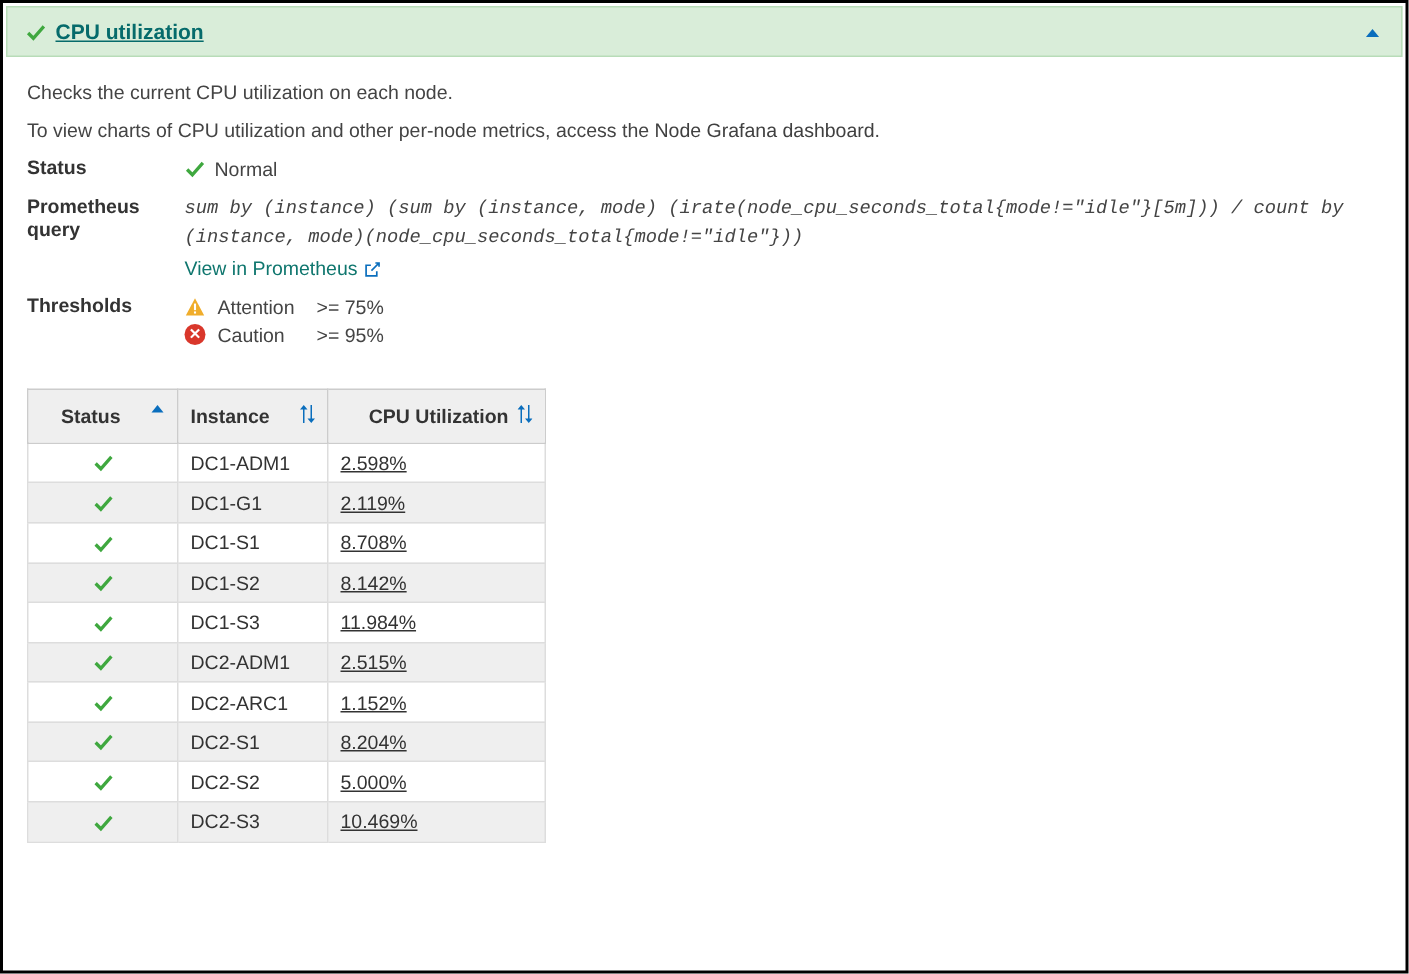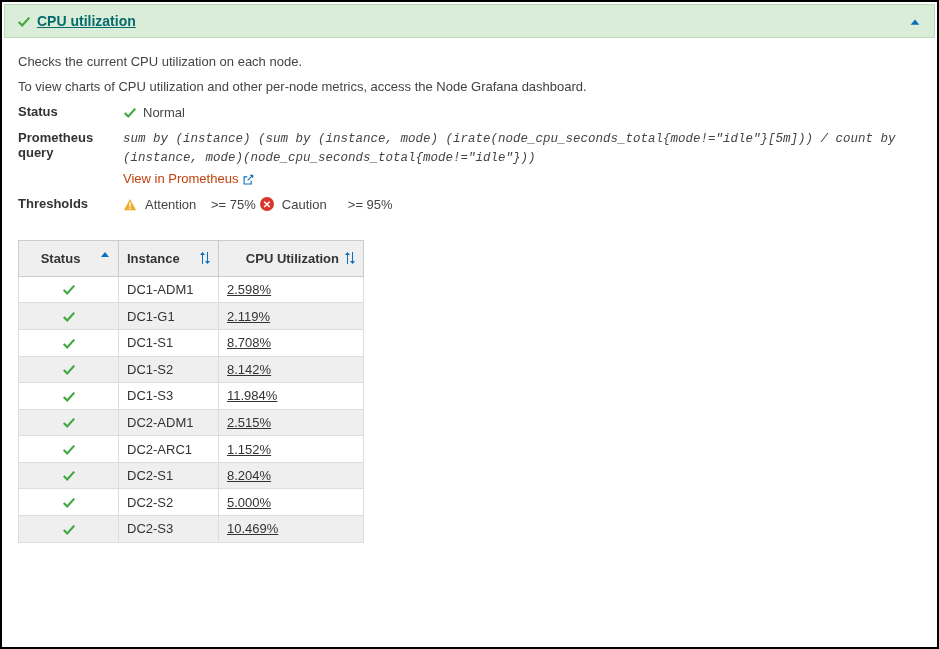--- a/index.html
+++ b/index.html
@@ -63,30 +63,30 @@
     }
     .code {
       font-family: "Courier New", monospace;
       font-size: 12.5px;
       color: #444;
       line-height: 1.5;
       word-break: break-word;
       font-style: italic;
     }
     .prom-link {
-      color: #c2410c;
+      color: #0f766e;
       text-decoration: none;
       display: inline-flex;
       align-items: flex-start;
       gap: 4px;
       margin-top: 4px;
     }
     .threshold-list {
       display: flex;
-      flex-direction: row;
+      flex-direction: column;
       gap: 4px;
     }
     .threshold-item {
       display: flex;
       align-items: center;
       gap: 8px;
     }
     .threshold-item .t-label { width: 58px; }
     .check-icon { color: #3fa83f; font-weight: bold; }
     .warn-icon { color: #f0ad2b; }

